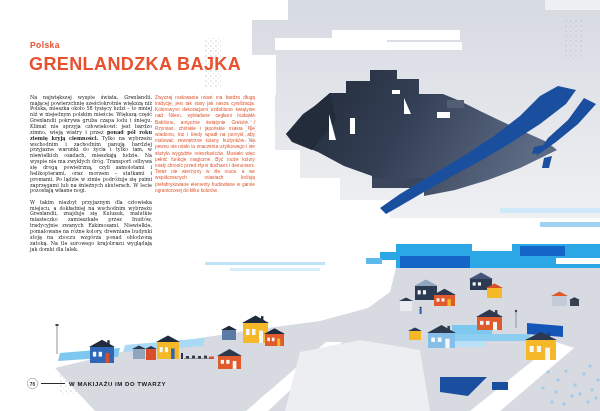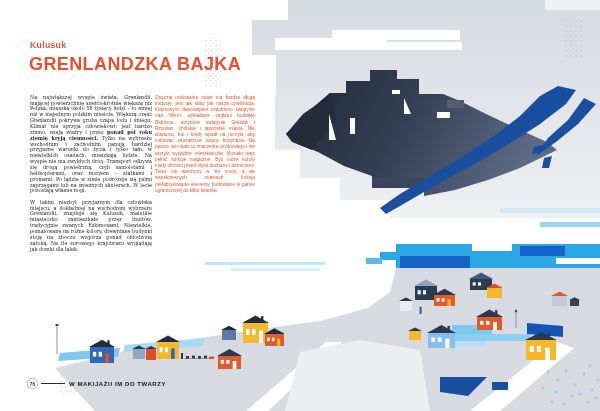--- a/index.html
+++ b/index.html
@@ -330,21 +330,21 @@
           <line x1="588" y1="366" x2="592" y2="366"></line>
           <line x1="590" y1="364" x2="590" y2="368"></line>
         </g>
         <g stroke="#8fc4ea" stroke-width="0.8" transform="rotate(0 596 398)">
           <line x1="594" y1="398" x2="598" y2="398"></line>
           <line x1="596" y1="396" x2="596" y2="400"></line>
         </g>
       </g>
   </svg>
 
-  <div class="kicker">Kulusuk</div>
+  <div class="kicker">Polska</div>
   <div class="title">GRENLANDZKA BAJKA</div>
 
   <div class="col1">
     <p><span>Na największej wyspie świata, Grenlandii, mającej powierzchnię sześciokrotnie większą niż Polska, mieszka około 58 tysięcy ludzi – to mniej niż w niejednym polskim mieście. Większą część Grenlandii pokrywa gruba czapa lodu i śniegu. Klimat nie sprzyja człowiekowi: jest bardzo zimno, wieją wiatry i przez </span><b>ponad pół roku ziemię kryją ciemności.</b><span> Tylko na wybrzeżu wschodnim i zachodnim panują bardziej przyjazne warunki do życia i tylko tam, w niewielkich osadach, mieszkają ludzie. Na wyspie nie ma zwykłych dróg. Transport odbywa się drogą powietrzną, czyli samolotami i helikopterami, oraz morzem – statkami i promami. Po lądzie w zimie podróżuje się psimi zaprzęgami lub na śnieżnych skuterach. W lecie pozostają własne nogi.</span></p>
     <p>W takim niezbyt przyjaznym dla człowieka miejscu, a dokładniej na wschodnim wybrzeżu Grenlandii, znajduje się Kulusuk, malutkie miasteczko zamieszkałe przez Inuitów, tradycyjnie zwanych Eskimosami. Niewielkie, pomalowane na różne kolory, drewniane budynki stoją na zboczu wzgórza ponad oblodzoną zatoką. Na tle surowego krajobrazu wyglądają jak domki dla lalek.</p>
   </div>
 
   <div class="col2">
     <p>Zwyczaj malowania miast ma bardzo długą tradycję, jest tak stary jak nasza cywilizacja. Kolorowymi dekoracjami ozdobiono świątynie nad Nilem, wykładane cegłami budowle Babilonu, antyczne świątynie Greków i Rzymian, chińskie i japońskie miasta. Nie wiadomo, kto i kiedy wpadł na pomysł, aby malować zewnętrzne ściany budynków. Na pewno nie miało to znaczenia użytkowego i nie służyło wygodzie mieszkańców. Musiało więc pełnić funkcje magiczne. Być może kolory miały chronić przed złymi duchami i demonami. Teraz nie wierzymy w złe moce, a we współczesnych miastach królują prefabrykowane elementy budowlane w gamie ograniczonej do kilku kolorów.</p>
   </div>

